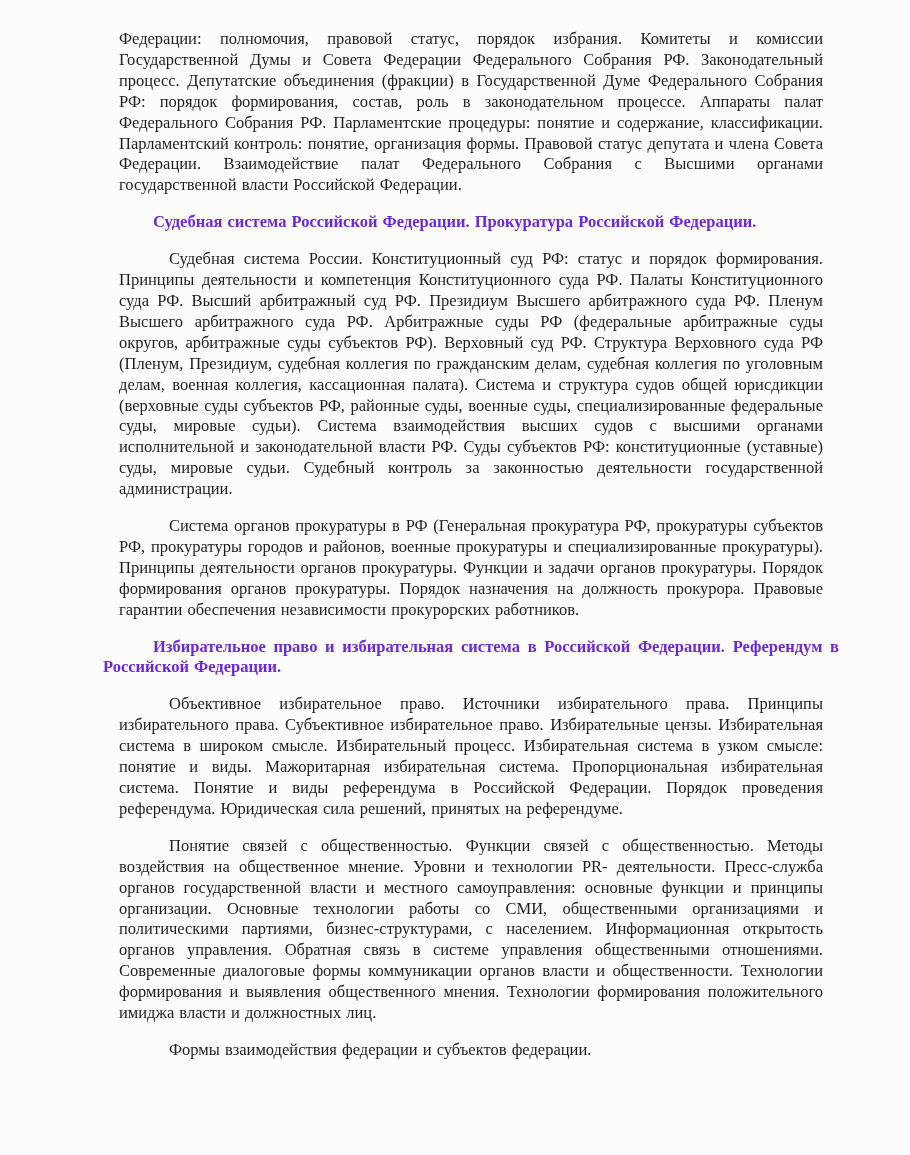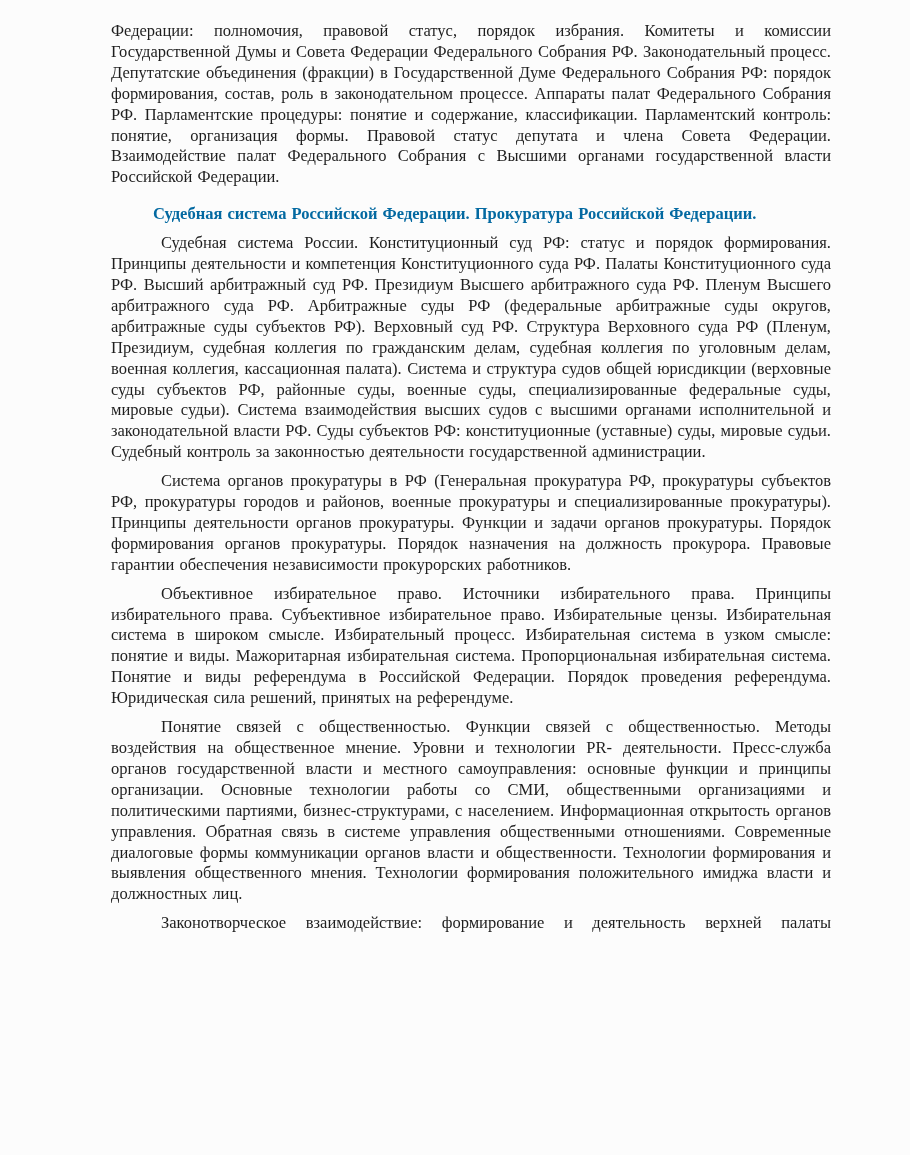--- a/index.html
+++ b/index.html
@@ -14,56 +14,57 @@
     box-sizing: border-box;
     background: #fcfcfc;
     padding: 13px 71px 0 103px;
     overflow: hidden;
     font-family: "Liberation Serif", "DejaVu Serif", serif;
     font-size: 16.5px;
     line-height: 20.9px;
     color: #1e1e1e;
   }
   .para {
-    margin: 8px;
+    margin: 16px;
     text-align: justify;
     text-indent: 50px;
     word-spacing: 1px;
   }
   .para.no-indent {
     text-indent: 0;
   }
   .heading {
     margin: 16px 0 0 0;
     text-align: justify;
     text-indent: 50px;
     font-weight: bold;
-    color: #0369a1;
+    color: #6d28d9;
     word-spacing: 1px;
   }
   .para.stretch-last {
     text-align-last: justify;
   }
 </style>
 </head>
 <body>
 
 <div class="page">
 
   <p class="para no-indent">Федерации: полномочия, правовой статус, порядок избрания. Комитеты и комиссии Государственной Думы и Совета Федерации Федерального Собрания РФ. Законодательный процесс. Депутатские объединения (фракции) в Государственной Думе Федерального Собрания РФ: порядок формирования, состав, роль в законодательном процессе. Аппараты палат Федерального Собрания РФ. Парламентские процедуры: понятие и содержание, классификации. Парламентский контроль: понятие, организация формы. Правовой статус депутата и члена Совета Федерации. Взаимодействие палат Федерального Собрания с Высшими органами государственной власти Российской Федерации.</p>
 
   <p class="heading">Судебная система Российской Федерации. Прокуратура Российской Федерации.</p>
 
   <p class="para">Судебная система России. Конституционный суд РФ: статус и порядок формирования. Принципы деятельности и компетенция Конституционного суда РФ. Палаты Конституционного суда РФ. Высший арбитражный суд РФ. Президиум Высшего арбитражного суда РФ. Пленум Высшего арбитражного суда РФ. Арбитражные суды РФ (федеральные арбитражные суды округов, арбитражные суды субъектов РФ). Верховный суд РФ. Структура Верховного суда РФ (Пленум, Президиум, судебная коллегия по гражданским делам, судебная коллегия по уголовным делам, военная коллегия, кассационная палата). Система и структура судов общей юрисдикции (верховные суды субъектов РФ, районные суды, военные суды, специализированные федеральные суды, мировые судьи). Система взаимодействия высших судов с высшими органами исполнительной и законодательной власти РФ. Суды субъектов РФ: конституционные (уставные) суды, мировые судьи. Судебный контроль за законностью деятельности государственной администрации.</p>
 
   <p class="para">Система органов прокуратуры в РФ (Генеральная прокуратура РФ, прокуратуры субъектов РФ, прокуратуры городов и районов, военные прокуратуры и специализированные прокуратуры). Принципы деятельности органов прокуратуры. Функции и задачи органов прокуратуры. Порядок формирования органов прокуратуры. Порядок назначения на должность прокурора. Правовые гарантии обеспечения независимости прокурорских работников.</p>
 
+  <p class="heading">Избирательное право и избирательная система в Российской Федерации. Референдум в Российской Федерации.</p>
 
   <p class="para">Объективное избирательное право. Источники избирательного права. Принципы избирательного права. Субъективное избирательное право. Избирательные цензы. Избирательная система в широком смысле. Избирательный процесс. Избирательная система в узком смысле: понятие и виды. Мажоритарная избирательная система. Пропорциональная избирательная система. Понятие и виды референдума в Российской Федерации. Порядок проведения референдума. Юридическая сила решений, принятых на референдуме.</p>
 
 
   <p class="para">Понятие связей с общественностью.  Функции связей с общественностью. Методы воздействия на общественное мнение. Уровни и технологии PR- деятельности. Пресс-служба органов государственной власти и местного самоуправления: основные функции и принципы организации. Основные технологии работы со СМИ, общественными организациями и политическими партиями, бизнес-структурами, с населением. Информационная открытость органов управления. Обратная связь  в системе управления общественными отношениями. Современные диалоговые формы коммуникации органов власти и общественности. Технологии формирования и выявления общественного мнения. Технологии формирования положительного имиджа власти и должностных лиц.</p>
 
 
+  <p class="para">Формы взаимодействия федерации и субъектов федерации.</p>
 
-  <p class="para stretch-last">Законотворческое взаимодействие: формирование и деятельность верхней палаты</p>
 
 </div>
 
 </body></html>

